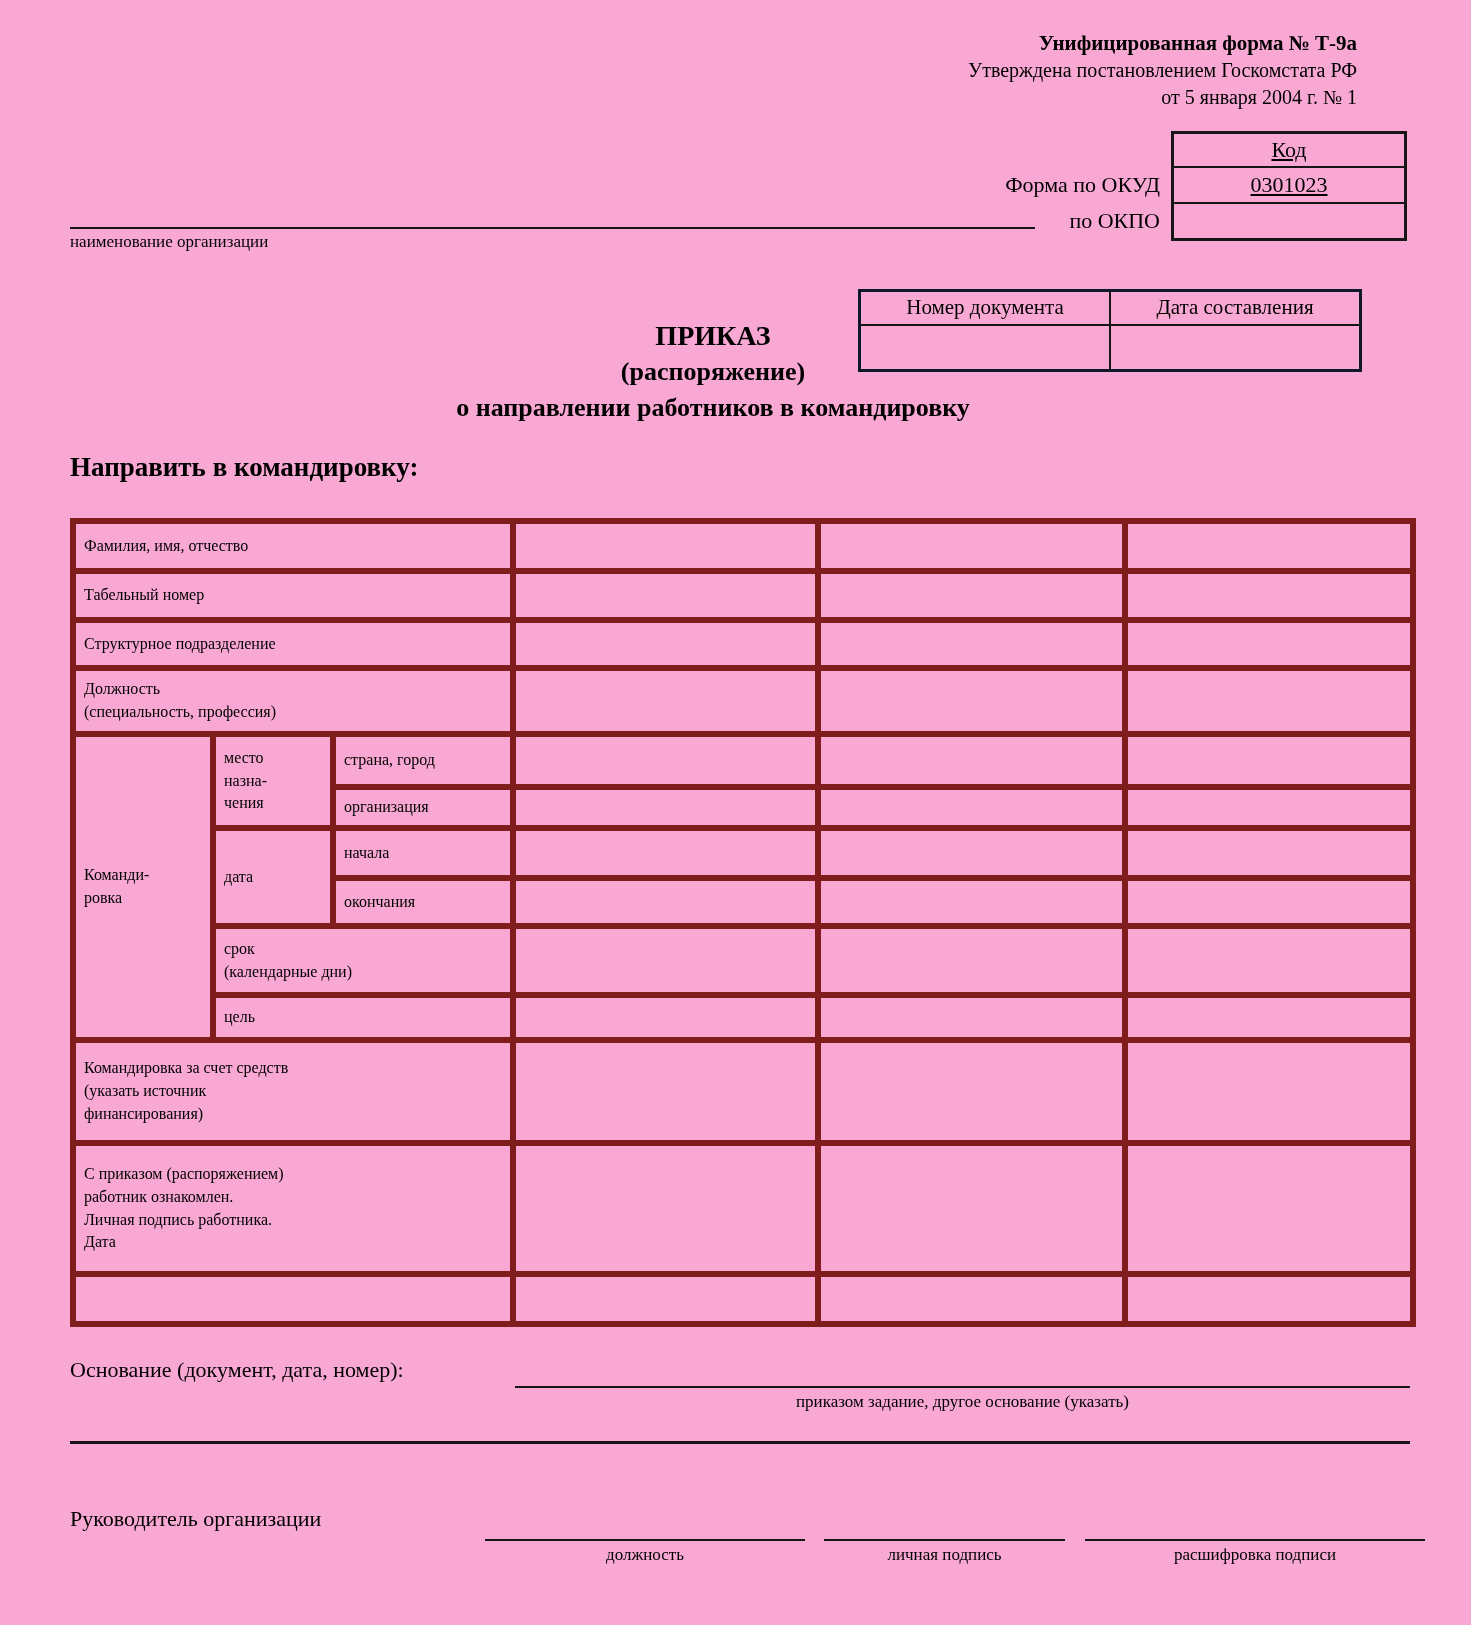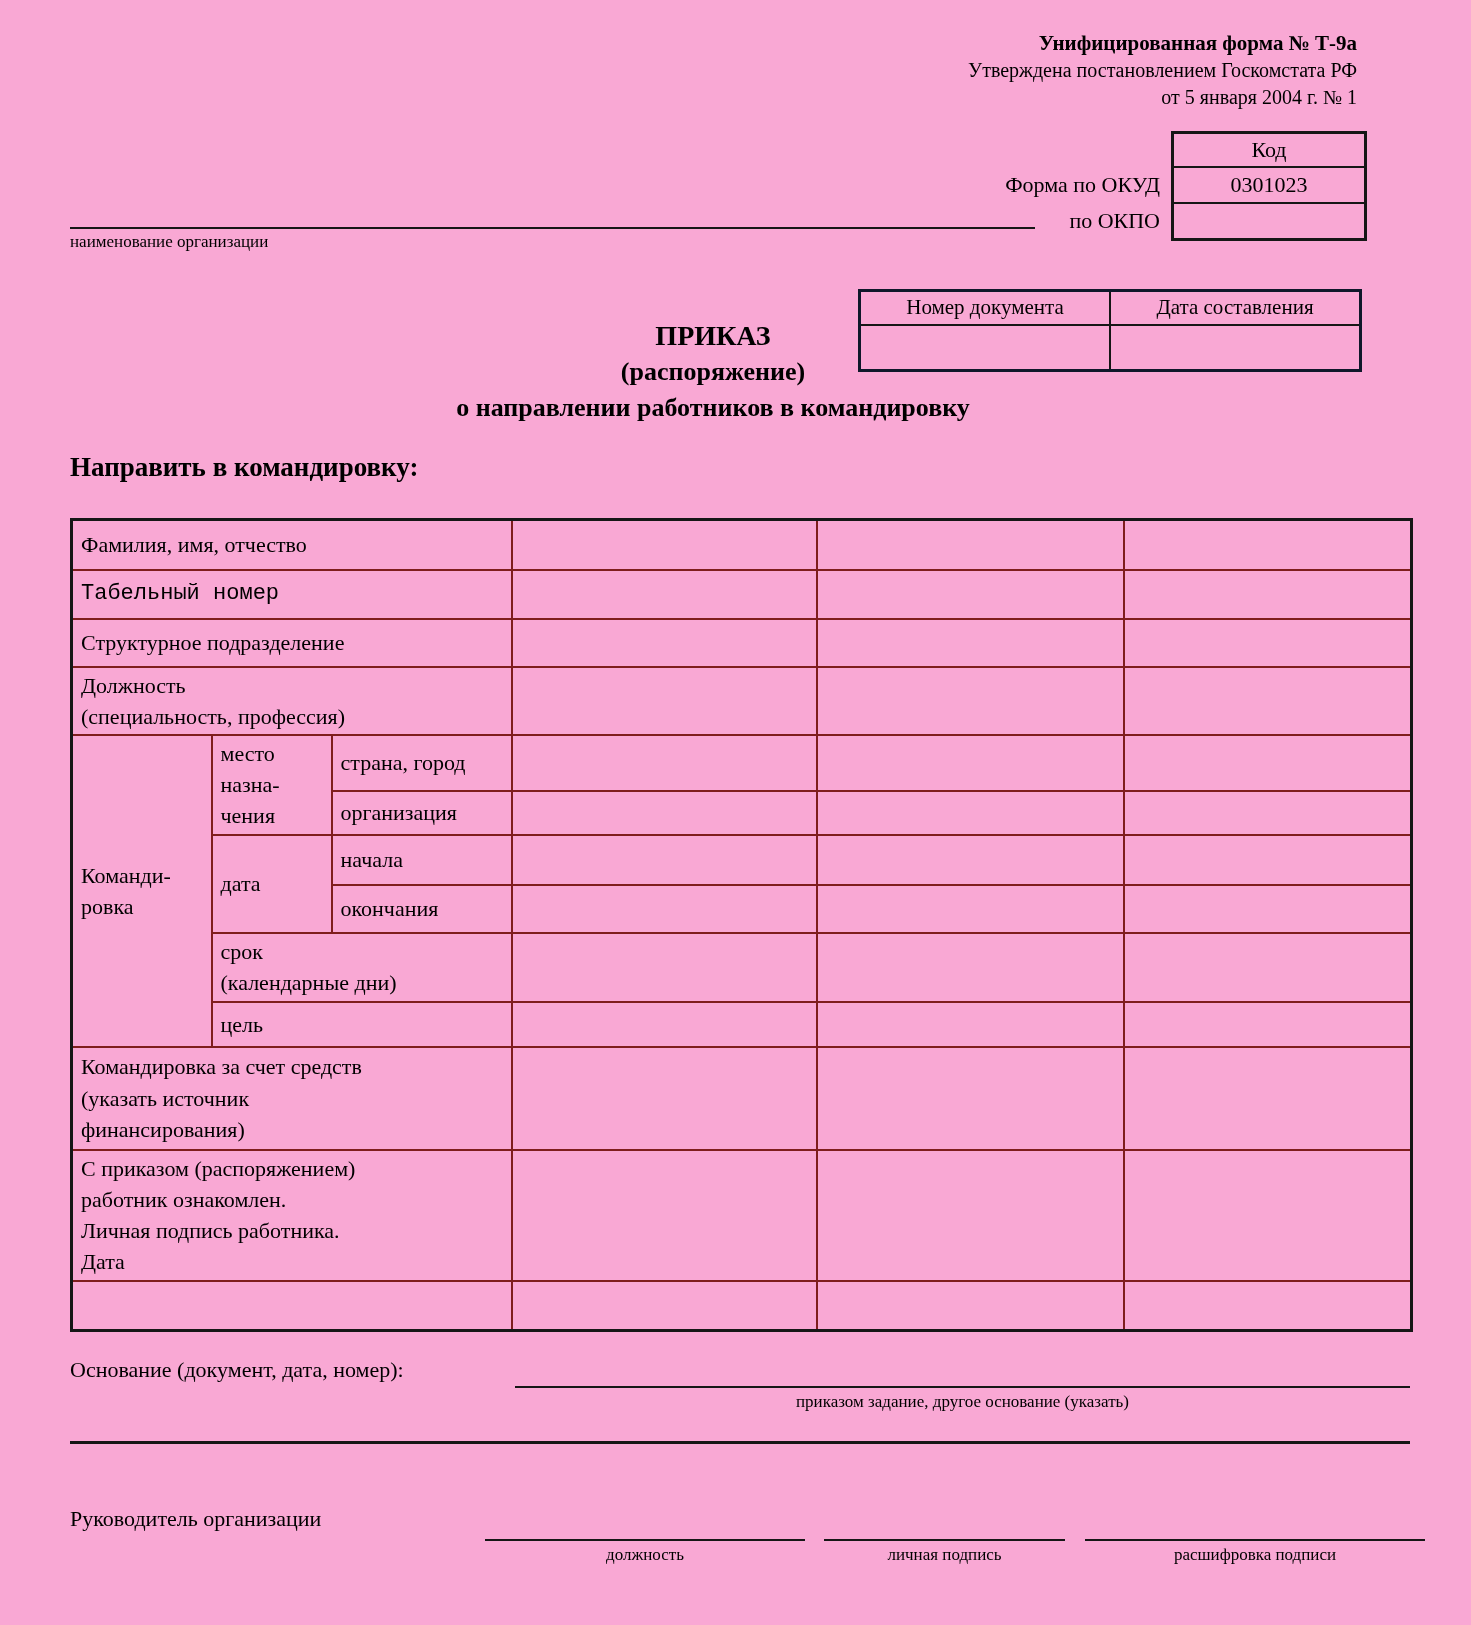--- a/index.html
+++ b/index.html
@@ -37,22 +37,22 @@
   .titleblock .t1{font-size:28px;line-height:36px;}
   .titleblock .t2{font-size:26px;line-height:36px;}
   .titleblock .t3{font-size:26px;line-height:36px;}
 
   .sect{left:70px;top:452px;font-size:27px;font-weight:bold;}
 
   
   table.main{border-collapse:collapse;table-layout:fixed;left:70px;top:518px;}
   table.main{border:3px solid #161616;}
   table.main td{
-    border:2px solid #7f1d1d;
-    font-size:22px;line-height:1.42;
+    border:6px solid #7f1d1d;
+    font-size:16px;line-height:1.42;
     padding:2px 8px;vertical-align:middle;
     white-space:pre-line;
     overflow:hidden;
   }
 
   
   .basis-label{left:70px;top:1357px;font-size:22px;}
   .basis-line{left:515px;top:1358px;width:895px;height:28px;border-bottom:2px solid #161616;}
   .basis-cap{left:515px;top:1392px;width:895px;text-align:center;font-size:17px;}
   .midrule{left:70px;top:1441px;width:1340px;border-top:3px solid #161616;height:0;}
@@ -66,21 +66,21 @@
 <body>
 
 <div class="page">
 
   <div class="abs hdr-right">
     <div class="b1">Унифицированная форма № Т-9а</div>
     <div>Утверждена постановлением Госкомстата РФ</div>
     <div>от 5 января 2004 г. № 1</div>
   </div>
 
-  <table class="codebox abs" style="left:1171px;top:131px;width:196px;">
+  <table class="codebox abs" style="left:1171px;top:131px;width:236px;text-decoration:underline;">
     <tbody>
         <tr style="height:34px;">
           <td>Код</td>
         </tr>
     <tr style="height:36px;">
           <td>0301023</td>
         </tr>
     <tr style="height:37px;">
           <td></td>
         </tr>
@@ -124,21 +124,21 @@
         <col style="width:307px;">
         <col style="width:288px;">
     </colgroup>
     <tbody>
         <tr style="height:50px;">
       <td colspan="3">Фамилия, имя, отчество</td>
       <td></td>
       <td></td>
       <td></td>
     </tr>
-    <tr style="height:49px;font-family:Liberation Mono, monospace;">
+    <tr style="height:49px;">
       <td colspan="3">Табельный номер</td>
       <td></td>
       <td></td>
       <td></td>
     </tr>
     <tr style="height:48px;">
       <td colspan="3">Структурное подразделение</td>
       <td></td>
       <td></td>
       <td></td>

